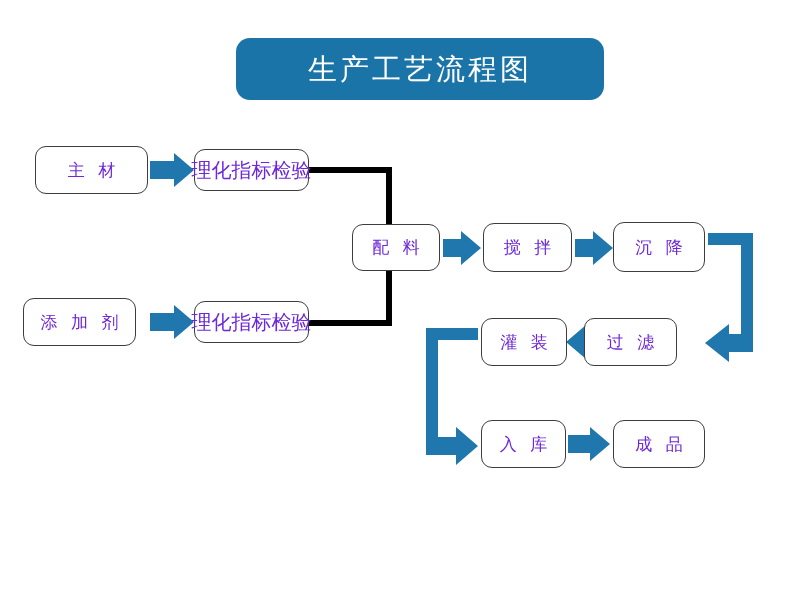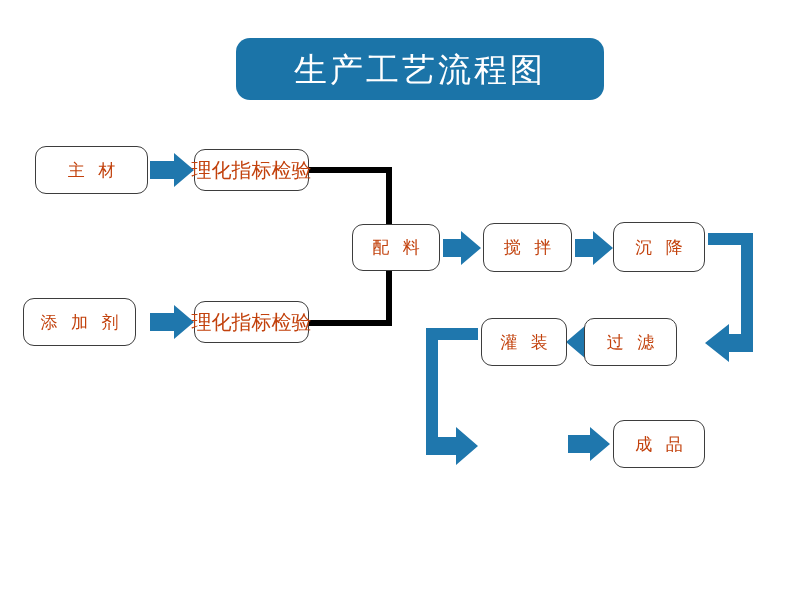--- a/index.html
+++ b/index.html
@@ -27,42 +27,42 @@
     width: 368px;
     height: 62px;
     background: #1b74a8;
     border-radius: 14px;
     display: flex;
     align-items: center;
     justify-content: center;
   }
   #title-text {
     color: #ffffff;
-    font-size: 33px;
+    font-size: 29px;
     letter-spacing: 3px;
     font-weight: 400;
     line-height: 1;
     white-space: nowrap;
     font-family: "DejaVu Sans", "Liberation Sans", sans-serif;
   }
   
   .node {
     position: absolute;
     box-sizing: border-box;
     background: #ffffff;
     border: 1.6px solid #3d3d3d;
     border-radius: 11px;
     display: flex;
     align-items: center;
     justify-content: center;
     z-index: 5;
   }
   .node .node-label {
     font-size: 17px;
-    color: #c2410c;
+    color: #6d28d9;
     white-space: nowrap;
     line-height: 1;
   }
   .node.wide .node-label {
     font-size: 20px;
     letter-spacing: 0px;
   }
   .node.spaced .node-label {
     letter-spacing: 4px;
     text-indent: 4px;
@@ -147,18 +147,21 @@
   </div>
 
   <div class="node spaced" style="left:584px; top:318px; width:93px; height:48px;border-radius:10px;">
     <span class="node-label">过 滤</span>
   </div>
 
   <div class="node spaced" style="left:481px; top:318px; width:86px; height:48px;">
     <span class="node-label">灌 装</span>
   </div>
 
+  <div class="node spaced" style="left:481px; top:420px; width:85px; height:48px;">
+    <span class="node-label">入 库</span>
+  </div>
 
   <div class="node spaced" style="left:613px; top:420px; width:92px; height:48px;">
     <span class="node-label">成 品</span>
   </div>
 
 </div>
 
 </body></html>

